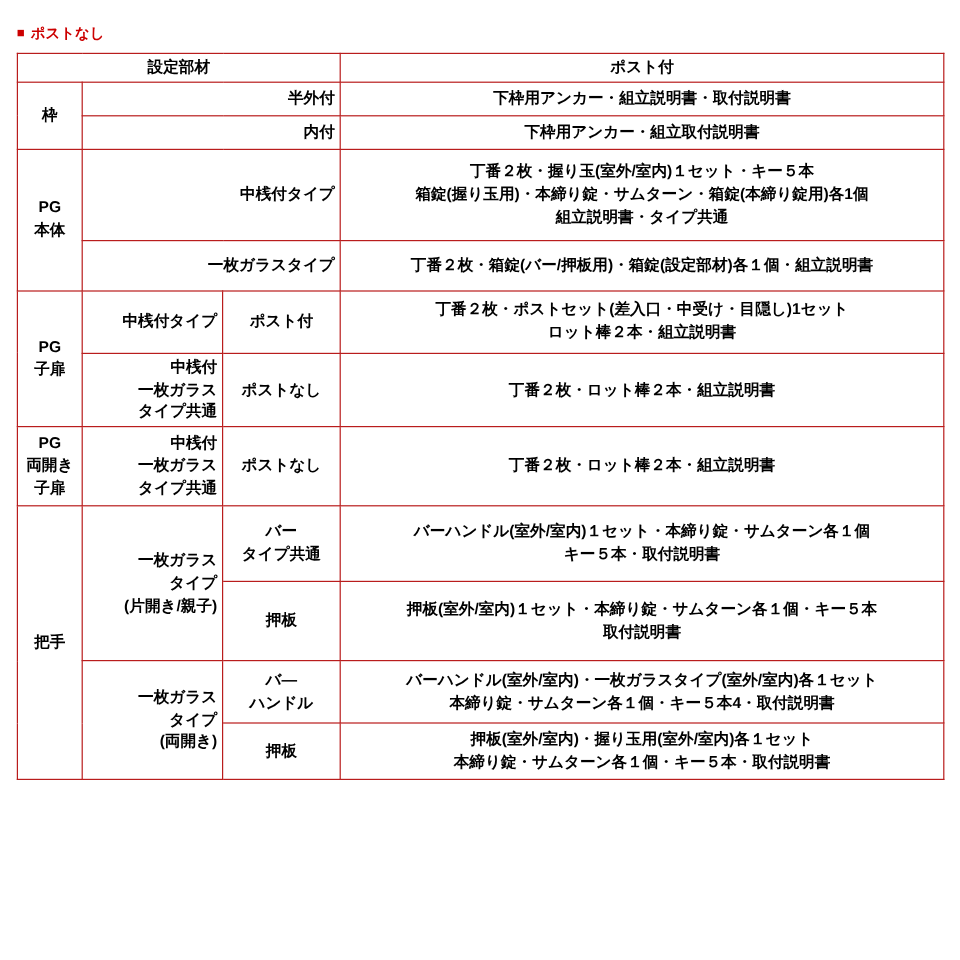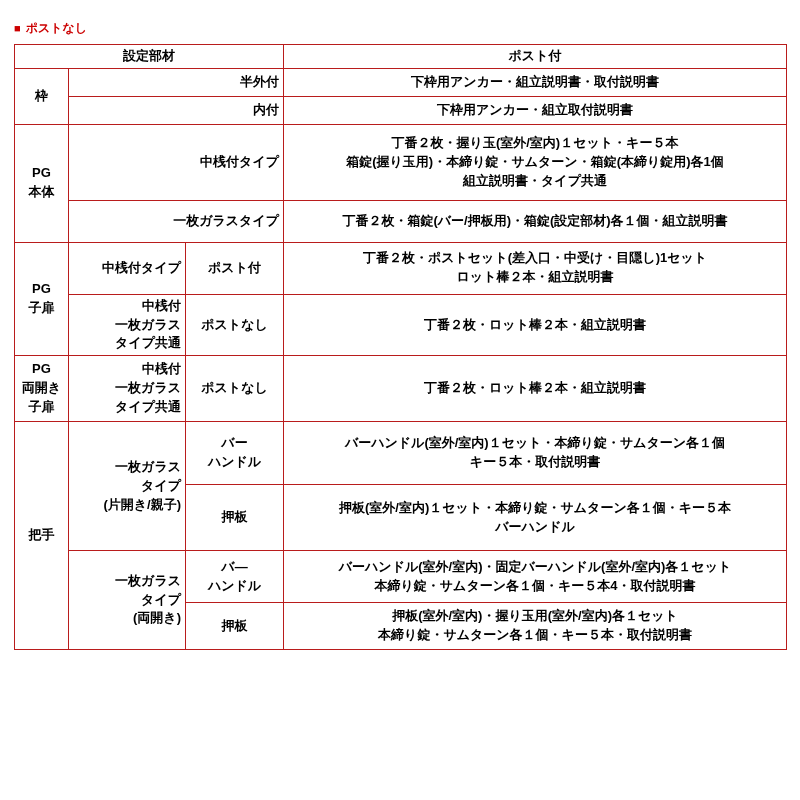--- a/index.html
+++ b/index.html
@@ -140,36 +140,36 @@
         <td class="sub">ポストなし</td>
         <td class="content">丁番２枚・ロット棒２本・組立説明書</td>
       </tr>
 
       <tr style="height:63px">
         <td class="cat" rowspan="4">把手</td>
         <td class="type" rowspan="2">一枚ガラス
 タイプ
 (片開き/親子)</td>
         <td class="sub">バー
-ハンドル</td>
+タイプ共通</td>
         <td class="content">バーハンドル(室外/室内)１セット・本締り錠・サムターン各１個
 キー５本・取付説明書</td>
       </tr>
       <tr style="height:66px">
         <td class="sub">押板</td>
         <td class="content">押板(室外/室内)１セット・本締り錠・サムターン各１個・キー５本
-バーハンドル</td>
+取付説明書</td>
       </tr>
       <tr style="height:52px">
         <td class="type" rowspan="2">一枚ガラス
 タイプ
 (両開き)</td>
         <td class="sub">バ―
 ハンドル</td>
-        <td class="content">バーハンドル(室外/室内)・固定バーハンドル(室外/室内)各１セット
+        <td class="content">バーハンドル(室外/室内)・一枚ガラスタイプ(室外/室内)各１セット
 本締り錠・サムターン各１個・キー５本4・取付説明書</td>
       </tr>
       <tr style="height:46px">
         <td class="sub">押板</td>
         <td class="content">押板(室外/室内)・握り玉用(室外/室内)各１セット
 本締り錠・サムターン各１個・キー５本・取付説明書</td>
       </tr>
     </tbody>
   </table>
 

